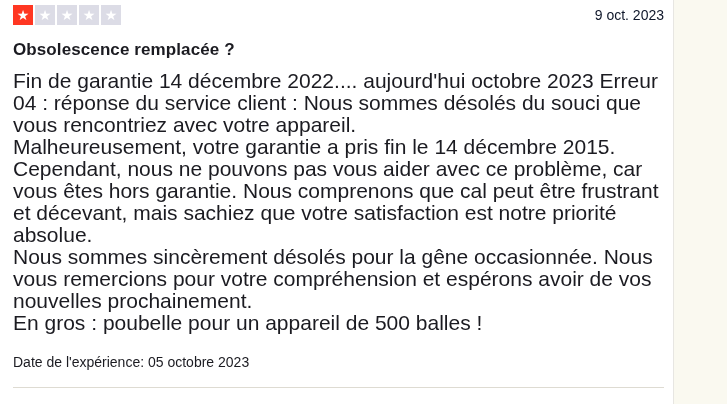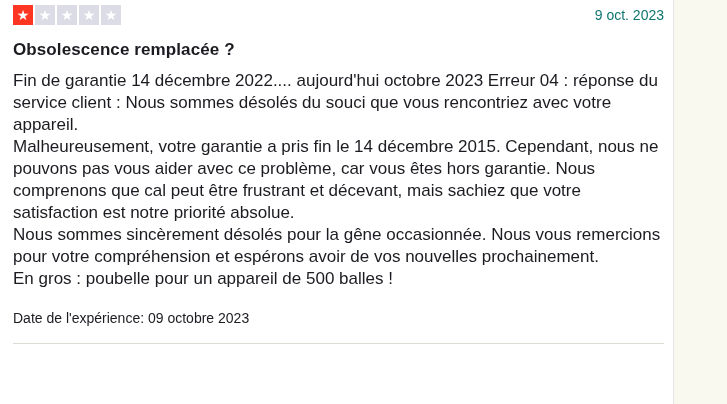--- a/index.html
+++ b/index.html
@@ -37,34 +37,34 @@
     color: #ffffff;
     font-size: 14px;
     line-height: 20px;
     text-align: center;
     display: inline-block;
   }
   .star.active { background: #ff3722; }
   .posted-date {
     font-size: 14px;
     line-height: 20px;
-    color: #0f766e;
+    color: #0f172a;
   }
   .review-title {
     margin: 15px 0 0 0;
     font-size: 17px;
     font-weight: 700;
     line-height: 20px;
     color: #1b1b21;
     letter-spacing: 0.1px;
   }
   .review-body { margin-top: 10px; }
   .review-body p {
     margin: 0;
-    font-size: 17px;
+    font-size: 21px;
     line-height: 22px;
     color: #1b1b21;
   }
   .experience-line {
     margin: 18px 0 0 0;
     font-size: 14px;
     line-height: 20px;
     color: #1b1b21;
   }
   .experience-line .label { font-weight: 400; }
@@ -93,19 +93,19 @@
 
   <h2 class="review-title">Obsolescence remplacée ?</h2>
 
   <div class="review-body">
     <p>Fin de garantie 14 décembre 2022.... aujourd'hui octobre 2023 Erreur 04 : réponse du service client : Nous sommes désolés du souci que vous rencontriez avec votre appareil.</p>
     <p>Malheureusement, votre garantie a pris fin le 14 décembre 2015. Cependant, nous ne pouvons pas vous aider avec ce problème, car vous êtes hors garantie. Nous comprenons que cal peut être frustrant et décevant, mais sachiez que votre satisfaction est notre priorité absolue.</p>
     <p>Nous sommes sincèrement désolés pour la gêne occasionnée. Nous vous remercions pour votre compréhension et espérons avoir de vos nouvelles prochainement.</p>
     <p>En gros : poubelle pour un appareil de 500 balles !</p>
   </div>
 
-  <p class="experience-line"><span class="label">Date de l'expérience:</span> <span>09 octobre 2023</span></p>
+  <p class="experience-line"><span class="label">Date de l'expérience:</span> <span>05 octobre 2023</span></p>
 
   <hr class="review-divider">
 
 </div>
 
 <div class="side-panel"></div>
 
 </body></html>

